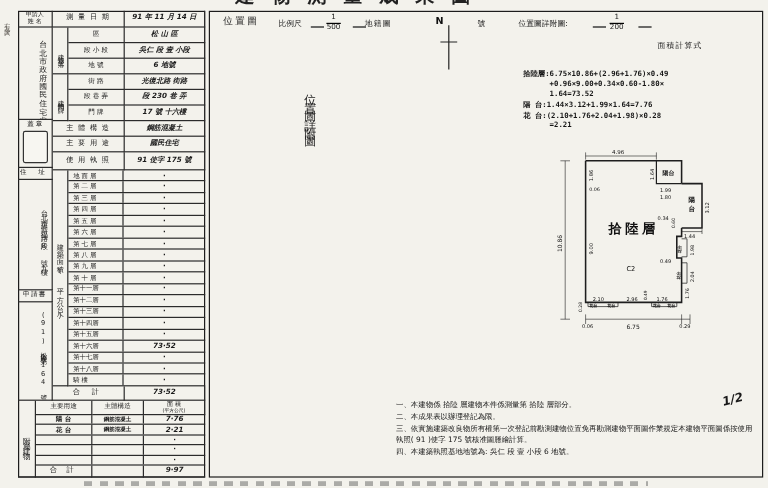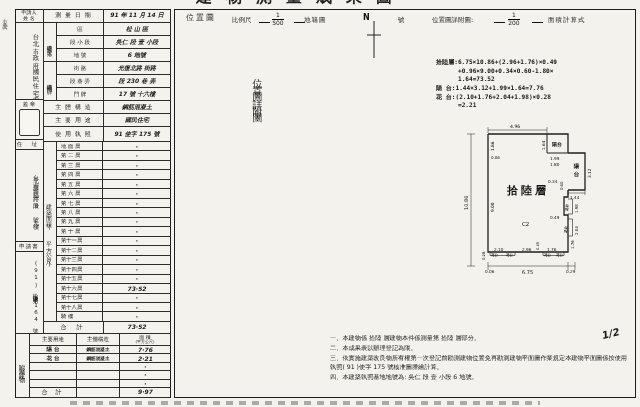--- a/index.html
+++ b/index.html
@@ -232,21 +232,21 @@
   <div class="dash" style="left:294px;top:22px;"></div>
   <div class="abs f65 b" style="left:304px;top:16px;letter-spacing:1px;">地籍圖</div>
   <div class="abs f65 b" style="left:398px;top:16px;">號</div>
   <div class="abs f65 b" style="left:432px;top:16px;">位置圖詳附圖:</div>
   <div class="dash" style="left:494px;top:22px;"></div>
   <div class="abs fr" style="left:508px;top:12px;">
     <span class="n b">1</span>
     <span class="b">200</span>
   </div>
   <div class="dash" style="left:532px;top:22px;"></div>
-  <div class="abs f65 b" style="left:548px;top:16px;letter-spacing:1px;">面積計算式</div>
+  <div class="abs f65 b" style="left:548px;top:34px;letter-spacing:1px;">面積計算式</div>
 
   <svg class="abs" style="left:362px;top:11px;" width="22" height="50" viewBox="0 0 22 50">
     <text x="1" y="9" font-size="8" font-weight="bold">N</text>
     <line x1="12" y1="10" x2="12" y2="47" stroke="#222" stroke-width="1"></line>
     <line x1="5" y1="24" x2="19" y2="24" stroke="#222" stroke-width="1"></line>
   </svg>
 
   <div class="abs vert b" style="left:250px;top:70px;height:160px;font-size:10px;letter-spacing:7px;">位置圖詳附圖:</div>
 
   <div class="abs" style="left:436px;top:58px;">

